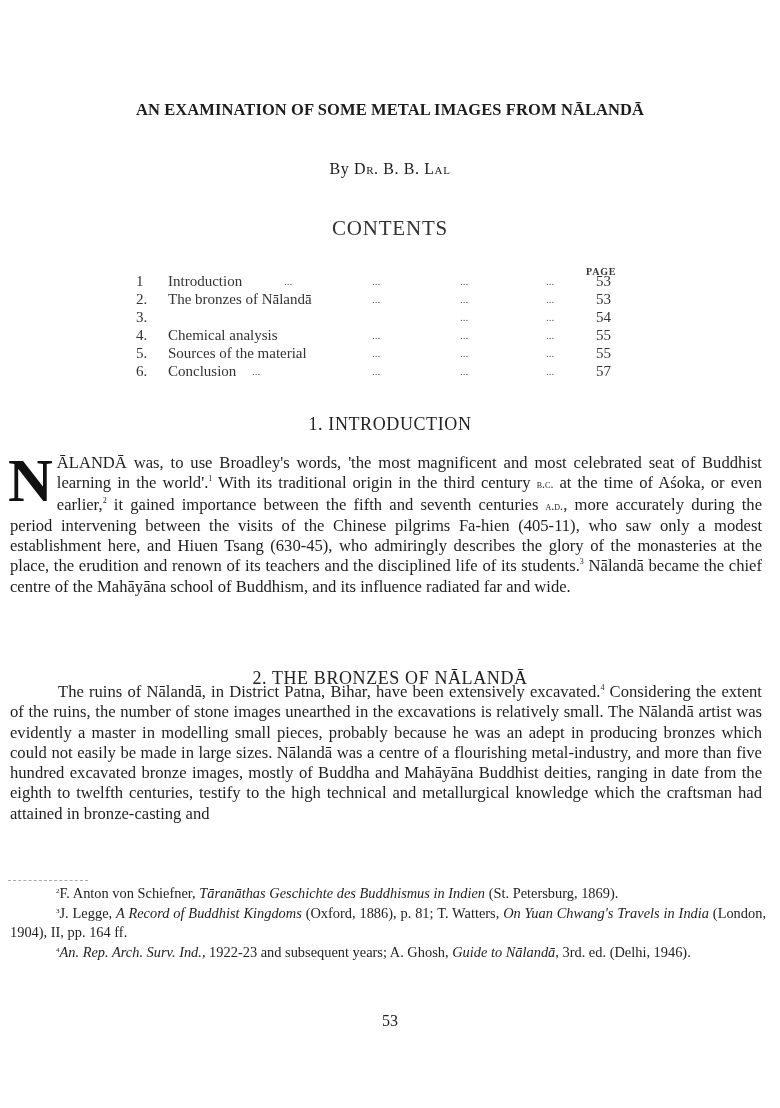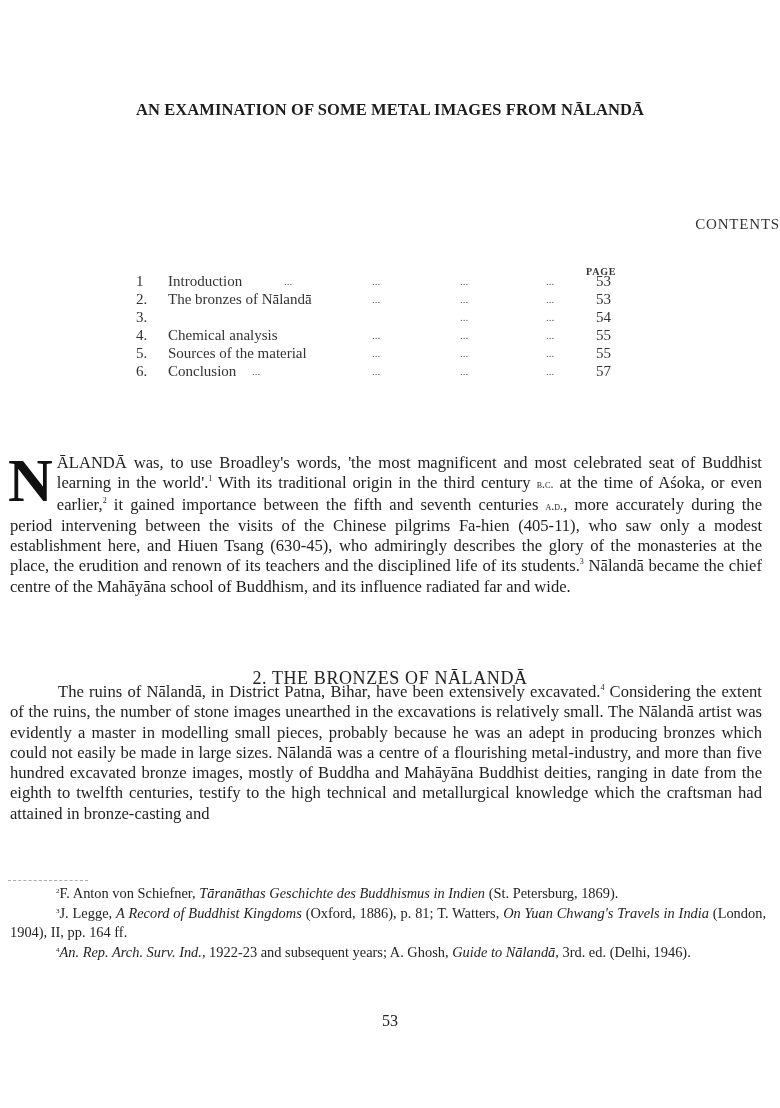--- a/index.html
+++ b/index.html
@@ -15,21 +15,21 @@
     text-align: center; font-weight: bold; font-size: 16.5px; letter-spacing: 0.1px;
   }
   .byline {
     position: absolute; left: 0; width: 780px; top: 160px;
     text-align: center; font-size: 16px; letter-spacing: 0.6px;
   }
   .byline .sc { font-variant: small-caps; }
 
   .contents-head {
     position: absolute; left: 0; width: 780px; top: 216px;
-    text-align: right; font-size: 15px; letter-spacing: 0.8px; color: #333;
+    text-align: center; font-size: 21px; letter-spacing: 0.8px; color: #333;
   }
   .toc { position: absolute; left: 132px; top: 258px; width: 500px; }
   .toc-page-head {
     position: absolute; left: 454px; top: 8px; font-size: 10px; font-weight: bold;
     letter-spacing: 0.8px; color: #333;
   }
   .toc-rows { position: absolute; top: 14px; left: 0; width: 500px; }
   .toc-row { position: relative; height: 18px; font-size: 15px; line-height: 18px; color: #333; }
   .toc-num { position: absolute; left: 4px; }
   .toc-label { position: absolute; left: 36px; white-space: nowrap; }
@@ -70,20 +70,23 @@
     text-align: center; font-size: 16px; color: #222;
   }
 </style>
 </head>
 <body>
 
 <div class="page">
 
   <div class="title">AN EXAMINATION OF SOME METAL IMAGES FROM NĀLANDĀ</div>
 
+  <div class="byline">
+    <span>By </span><span class="sc">Dr. B. B. Lal</span>
+  </div>
 
   <div class="contents-head">CONTENTS</div>
 
   <div class="toc">
     <div class="toc-page-head">PAGE</div>
     <div class="toc-rows">
       <div class="toc-row">
         <span class="toc-num">1</span>
         <span class="toc-label">Introduction</span>
         <span class="toc-dots" style="left:152px">...</span>
@@ -127,20 +130,21 @@
         <span class="toc-label">Conclusion</span>
         <span class="toc-dots" style="left:120px">...</span>
         <span class="toc-dots" style="left:240px">...</span>
         <span class="toc-dots" style="left:328px">...</span>
         <span class="toc-dots" style="left:414px">...</span>
         <span class="toc-pg">57</span>
       </div>
     </div>
   </div>
 
+  <div class="section-head" style="top:414px">1.  INTRODUCTION</div>
 
   <div class="body-text" style="top:453px">
     <span class="dropcap">N</span><span>ĀLANDĀ was, to use Broadley's words, 'the most magnificent and most celebrated seat of Buddhist learning in the world'.</span><sup>1</sup><span> With its traditional origin in the third century </span><span class="sc">b.c.</span><span> at the time of Aśoka, or even earlier,</span><sup>2</sup><span> it gained importance between the fifth and seventh centuries </span><span class="sc">a.d.</span><span>, more accurately during the period intervening between the visits of the Chinese pilgrims Fa-hien (405-11), who saw only a modest establishment here, and Hiuen Tsang (630-45), who admiringly describes the glory of the monasteries at the place, the erudition and renown of its teachers and the disciplined life of its students.</span><sup>3</sup><span> Nālandā became the chief centre of the Mahāyāna school of Buddhism, and its influence radiated far and wide.</span>
   </div>
 
   <div class="section-head" style="top:668px">2.  THE BRONZES OF NĀLANDĀ</div>
 
   <div class="body-text indent" style="top:682px">
     <span>The ruins of Nālandā, in District Patna, Bihar, have been extensively excavated.</span><sup>4</sup><span> Considering the extent of the ruins, the number of stone images unearthed in the excavations is relatively small.  The Nālandā artist was evidently a master in modelling small pieces, probably because he was an adept in producing bronzes which could not easily be made in large sizes.  Nālandā was a centre of a flourishing metal-industry, and more than five hundred excavated bronze images, mostly of Buddha and Mahāyāna Buddhist deities, ranging in date from the eighth to twelfth centuries, testify to the high technical and metallurgical knowledge which the craftsman had attained in bronze-casting and</span>
   </div>

